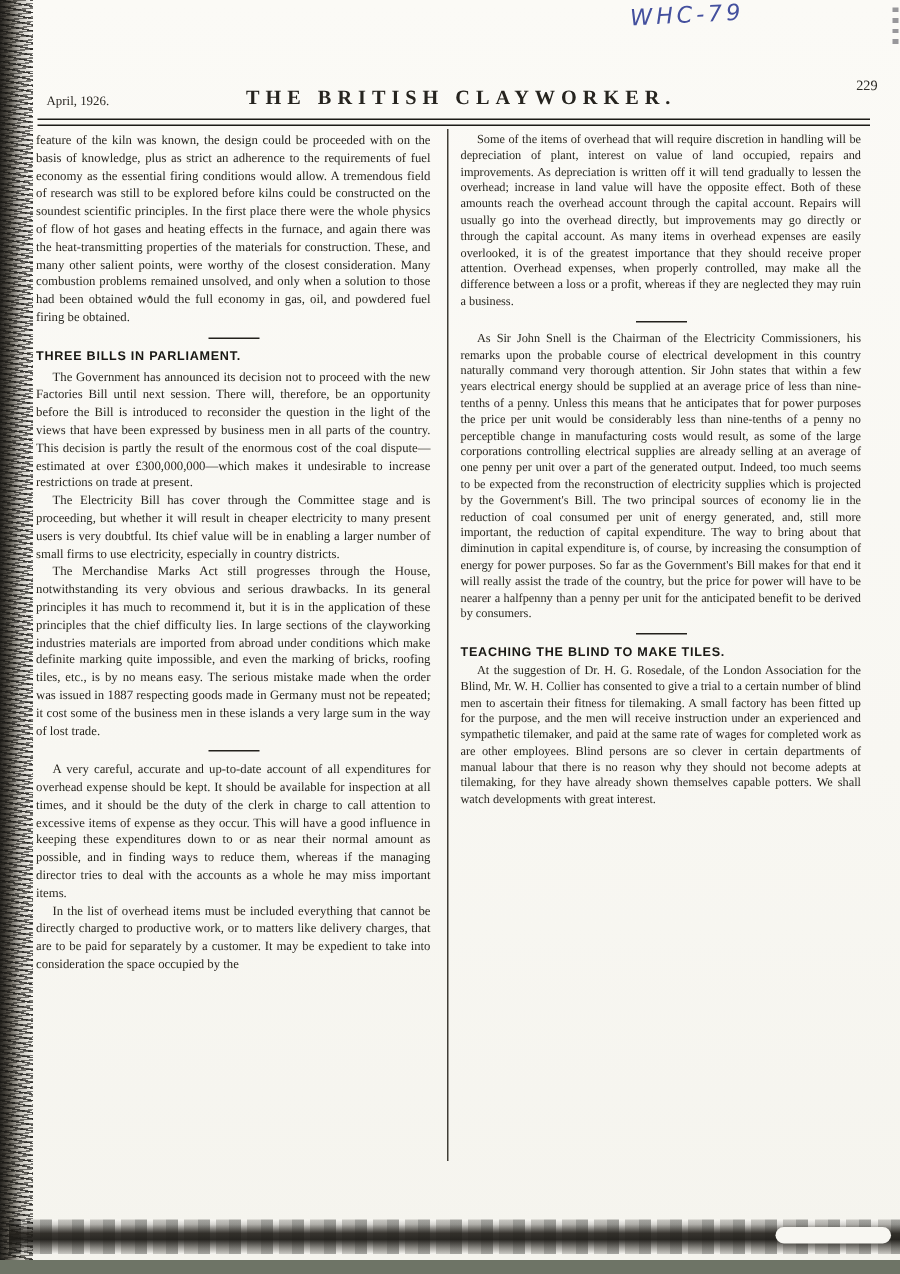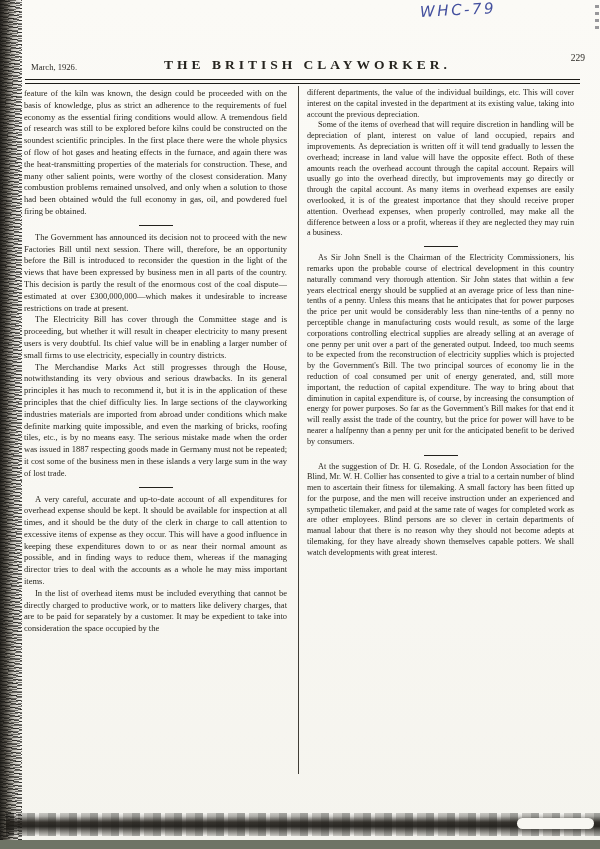--- a/index.html
+++ b/index.html
@@ -66,43 +66,44 @@
 </style>
 </head>
 <body>
 
 <div class="paper">
   <div class="binding"></div>
   <div class="edge-mark"></div>
 
   <div class="annotation">WHC-79</div>
 
-  <div class="hdr-date">March, 1926.</div>
+  <div class="hdr-date">April, 1926.</div>
   <div class="hdr-title">THE BRITISH CLAYWORKER.</div>
   <div class="hdr-page">229</div>
   <div class="rule-a"></div>
   <div class="rule-b"></div>
   <div class="colrule"></div>
 
   <div class="col col-left">
     <p class="cont">feature of the kiln was known, the design could be proceeded with on the basis of knowledge, plus as strict an adherence to the requirements of fuel economy as the essential firing conditions would allow. A tremendous field of research was still to be explored before kilns could be constructed on the soundest scientific principles. In the first place there were the whole physics of flow of hot gases and heating effects in the furnace, and again there was the heat-transmitting properties of the materials for construction. These, and many other salient points, were worthy of the closest consideration. Many combustion problems remained unsolved, and only when a solution to those had been obtained would the full economy in gas, oil, and powdered fuel firing be obtained.</p>
     <div class="divider"></div>
+    <h3>THREE BILLS IN PARLIAMENT.</h3>
     <p>The Government has announced its decision not to proceed with the new Factories Bill until next session. There will, therefore, be an opportunity before the Bill is introduced to reconsider the question in the light of the views that have been expressed by business men in all parts of the country. This decision is partly the result of the enormous cost of the coal dispute—estimated at over £300,000,000—which makes it undesirable to increase restrictions on trade at present.</p>
     <p>The Electricity Bill has cover through the Committee stage and is proceeding, but whether it will result in cheaper electricity to many present users is very doubtful. Its chief value will be in enabling a larger number of small firms to use electricity, especially in country districts.</p>
     <p>The Merchandise Marks Act still progresses through the House, notwithstanding its very obvious and serious drawbacks. In its general principles it has much to recommend it, but it is in the application of these principles that the chief difficulty lies. In large sections of the clayworking industries materials are imported from abroad under conditions which make definite marking quite impossible, and even the marking of bricks, roofing tiles, etc., is by no means easy. The serious mistake made when the order was issued in 1887 respecting goods made in Germany must not be repeated; it cost some of the business men in these islands a very large sum in the way of lost trade.</p>
     <div class="divider"></div>
     <p>A very careful, accurate and up-to-date account of all expenditures for overhead expense should be kept. It should be available for inspection at all times, and it should be the duty of the clerk in charge to call attention to excessive items of expense as they occur. This will have a good influence in keeping these expenditures down to or as near their normal amount as possible, and in finding ways to reduce them, whereas if the managing director tries to deal with the accounts as a whole he may miss important items.</p>
     <p>In the list of overhead items must be included everything that cannot be directly charged to productive work, or to matters like delivery charges, that are to be paid for separately by a customer. It may be expedient to take into consideration the space occupied by the</p>
   </div>
 
   <div class="col col-right">
-    <p class="cont">different departments, the value of the individual buildings, etc. This will cover interest on the capital invested in the department at its existing value, taking into account the previous depreciation.</p>
     <p>Some of the items of overhead that will require discretion in handling will be depreciation of plant, interest on value of land occupied, repairs and improvements. As depreciation is written off it will tend gradually to lessen the overhead; increase in land value will have the opposite effect. Both of these amounts reach the overhead account through the capital account. Repairs will usually go into the overhead directly, but improvements may go directly or through the capital account. As many items in overhead expenses are easily overlooked, it is of the greatest importance that they should receive proper attention. Overhead expenses, when properly controlled, may make all the difference between a loss or a profit, whereas if they are neglected they may ruin a business.</p>
     <div class="divider"></div>
     <p>As Sir John Snell is the Chairman of the Electricity Commissioners, his remarks upon the probable course of electrical development in this country naturally command very thorough attention. Sir John states that within a few years electrical energy should be supplied at an average price of less than nine-tenths of a penny. Unless this means that he anticipates that for power purposes the price per unit would be considerably less than nine-tenths of a penny no perceptible change in manufacturing costs would result, as some of the large corporations controlling electrical supplies are already selling at an average of one penny per unit over a part of the generated output. Indeed, too much seems to be expected from the reconstruction of electricity supplies which is projected by the Government's Bill. The two principal sources of economy lie in the reduction of coal consumed per unit of energy generated, and, still more important, the reduction of capital expenditure. The way to bring about that diminution in capital expenditure is, of course, by increasing the consumption of energy for power purposes. So far as the Government's Bill makes for that end it will really assist the trade of the country, but the price for power will have to be nearer a halfpenny than a penny per unit for the anticipated benefit to be derived by consumers.</p>
     <div class="divider"></div>
+    <h3>TEACHING THE BLIND TO MAKE TILES.</h3>
     <p>At the suggestion of Dr. H. G. Rosedale, of the London Association for the Blind, Mr. W. H. Collier has consented to give a trial to a certain number of blind men to ascertain their fitness for tilemaking. A small factory has been fitted up for the purpose, and the men will receive instruction under an experienced and sympathetic tilemaker, and paid at the same rate of wages for completed work as are other employees. Blind persons are so clever in certain departments of manual labour that there is no reason why they should not become adepts at tilemaking, for they have already shown themselves capable potters. We shall watch developments with great interest.</p>
   </div>
 
   <div class="smudge"></div>
   <div class="smudge-gap"></div>
   <div class="speck speck-1"></div>
 </div>
 
 </body></html>

